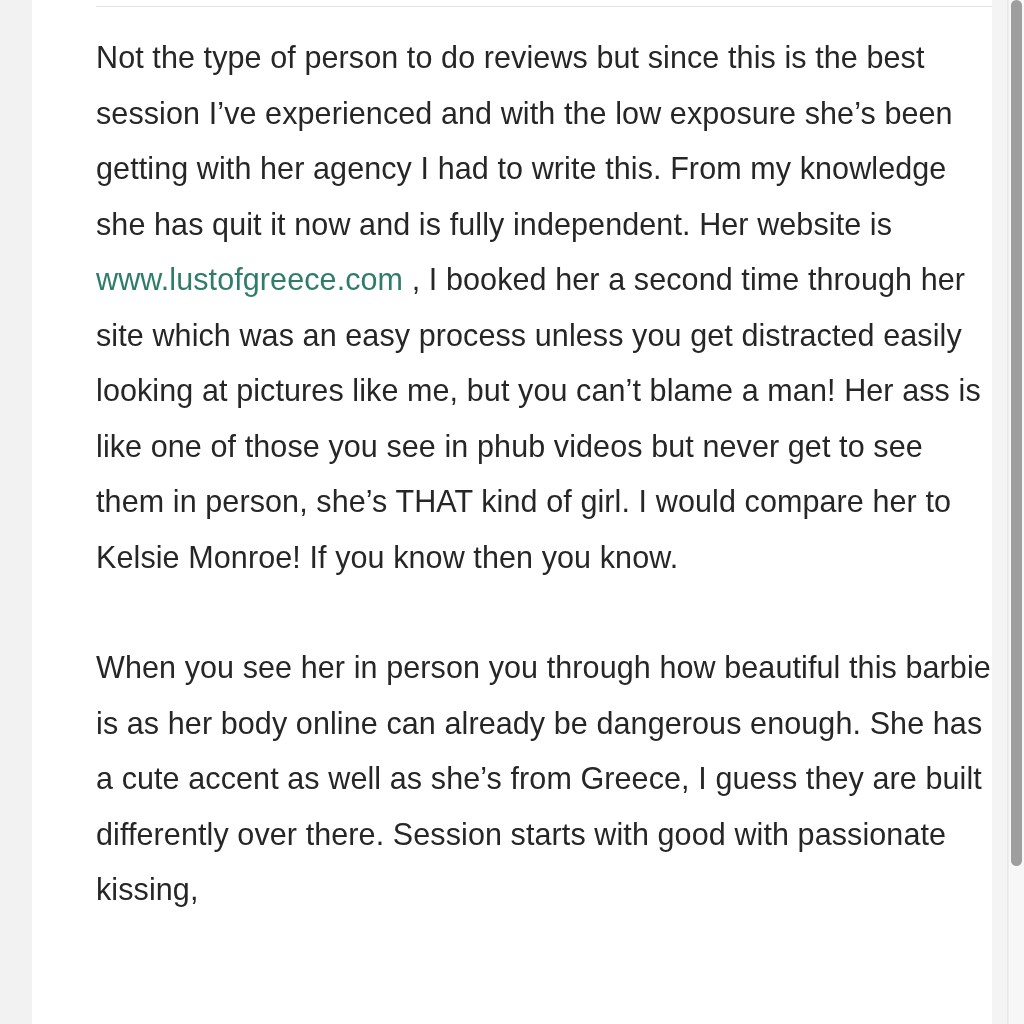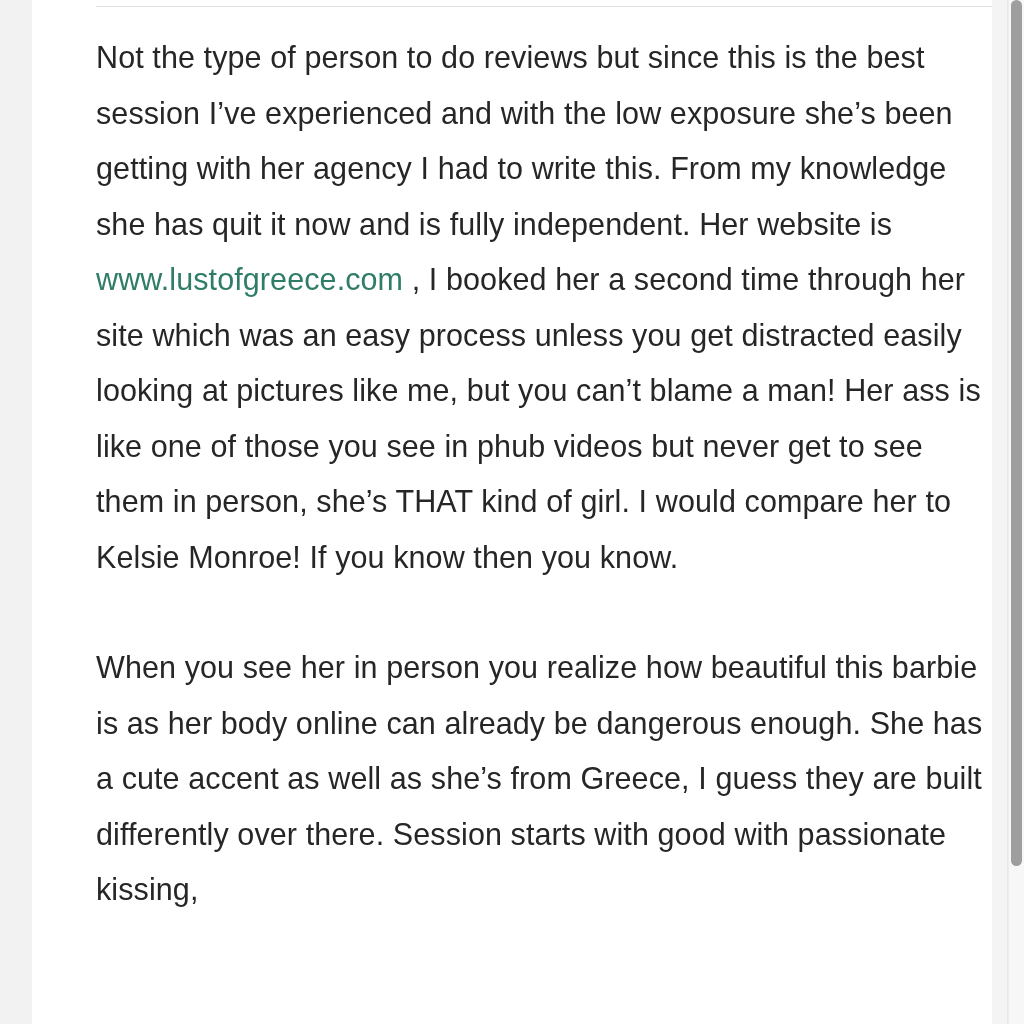--- a/index.html
+++ b/index.html
@@ -99,21 +99,21 @@
 <div class="page">
 
   <div class="left-gutter"></div>
 
   <div class="content-card">
     <div class="top-divider"></div>
 
     <div class="text-body">
       <p class="para"><span>Not the type of person to do reviews but since this is the best session I’ve experienced and with the low exposure she’s been getting with her agency I had to write this. From my knowledge she has quit it now and is fully independent. Her website is </span><a class="link" href="#">www.lustofgreece.com</a><span> , I booked her a second time through her site which was an easy process unless you get distracted easily looking at pictures like me, but you can’t blame a man! Her ass is like one of those you see in phub videos but never get to see them in person, she’s THAT kind of girl. I would compare her to Kelsie Monroe! If you know then you know.</span></p>
 
-      <p class="para">When you see her in person you realize how beautiful this barbie is as her body online can already be dangerous enough. She has a cute accent as well as she’s from Greece, I guess they are built differently over there. Session starts with good with passionate kissing,</p>
+      <p class="para">When you see her in person you through how beautiful this barbie is as her body online can already be dangerous enough. She has a cute accent as well as she’s from Greece, I guess they are built differently over there. Session starts with good with passionate kissing,</p>
     </div>
   </div>
 
   <div class="right-edge-line"></div>
 
   <div class="scroll-track">
     <div class="scroll-thumb"></div>
   </div>
 
 </div>

